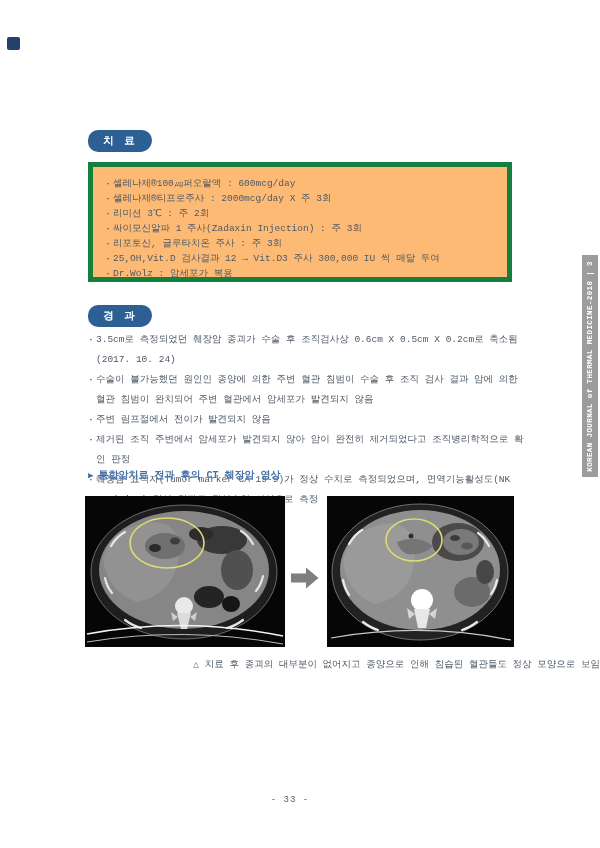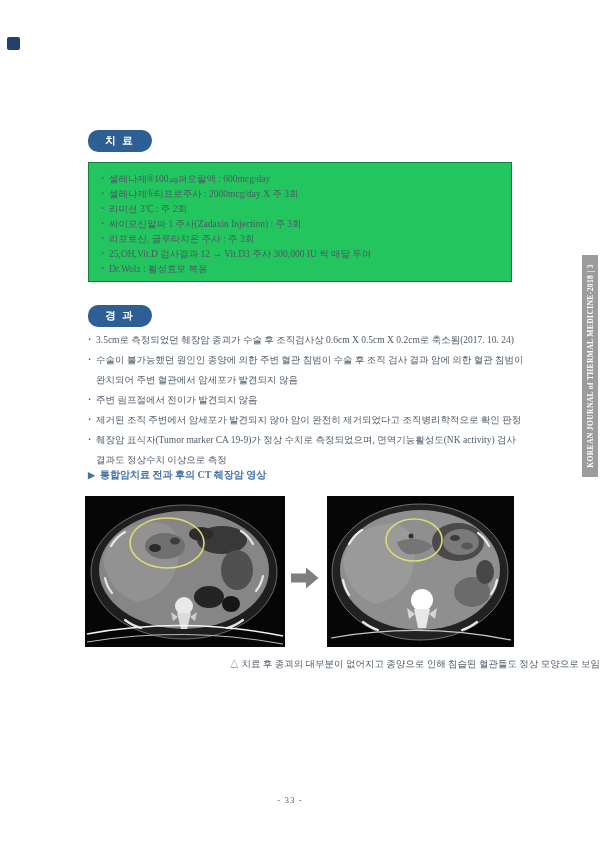--- a/index.html
+++ b/index.html
@@ -1,30 +1,30 @@
 <!DOCTYPE html>
 <html><head>
 <meta charset="utf-8">
 <style>
   html,body{margin:0;padding:0;background:#ffffff;}
   .page{
     position:relative;width:600px;height:848px;background:#ffffff;overflow:hidden;
-    font-family:Liberation Serif, serif;color:#4e5a66;
+    font-family:Liberation Mono, monospace;color:#4e5a66;
   }
   .corner-square{position:absolute;left:7px;top:37px;width:13px;height:13px;background:#24406b;border-radius:2px;}
   .badge{
     position:absolute;left:88px;width:64px;height:22px;background:#2d5f95;border-radius:11px 11px 13px 11px;
     color:#ffffff;font-size:10.5px;font-weight:bold;letter-spacing:2px;
     display:flex;align-items:center;justify-content:center;
   }
   .badge.treat{top:130px;}
   .badge.prog{top:305px;}
   .treat-box{
     position:absolute;left:88px;top:162px;width:424px;height:120px;
-    border:1px solid #15803d;background:#22c55e;box-sizing:border-box;
+    border:5px solid #15803d;background:#fdba74;box-sizing:border-box;
     padding:9px 12px;
   }
   .bullet-line{display:flex;font-size:9.5px;line-height:15px;color:#4e5a66;}
   .bullet-line .dot{flex:0 0 8px;}
   .bullet-line .dot::before{content:"·";font-weight:bold;}
   .prog-list{position:absolute;left:88px;top:330px;width:436px;}
   .prog-list .bullet-line{line-height:20px;}
   .ct-title{
     position:absolute;left:88px;top:468px;font-size:10px;color:#4472a8;font-weight:bold;
     display:flex;align-items:center;gap:5px;
@@ -90,21 +90,21 @@
         <span>리포토신, 글루타치온 주사 : 주 3회</span>
       </div>
 
       <div class="bullet-line">
         <span class="dot"></span>
         <span>25,OH,Vit.D 검사결과  12 → Vit.D3 주사 300,000 IU 씩  매달 투여</span>
       </div>
 
       <div class="bullet-line">
         <span class="dot"></span>
-        <span>Dr.Wolz : 활성효모  복용</span>
+        <span>Dr.Wolz : 암세포가  복용</span>
       </div>
 
   </div>
 
   <div class="badge prog">
     <span>경 과</span>
   </div>
 
   <div class="prog-list">
 

